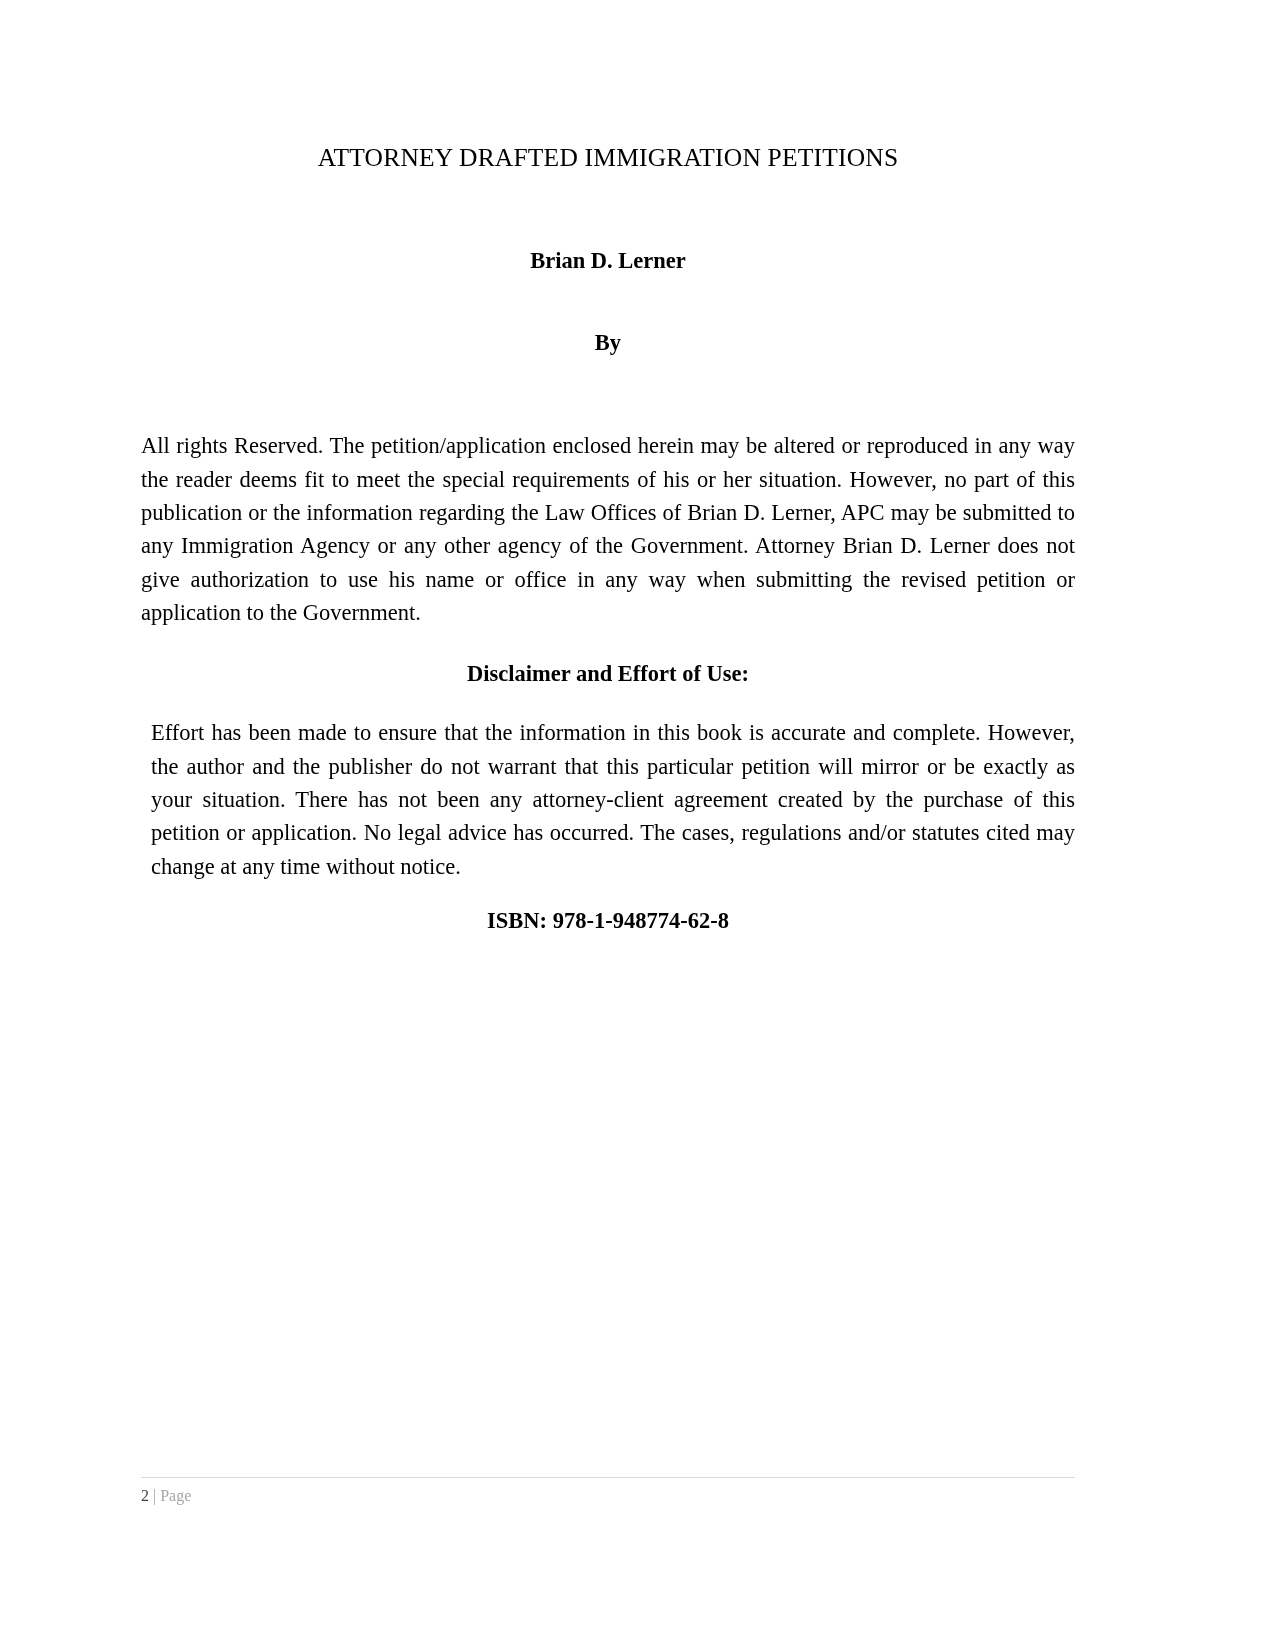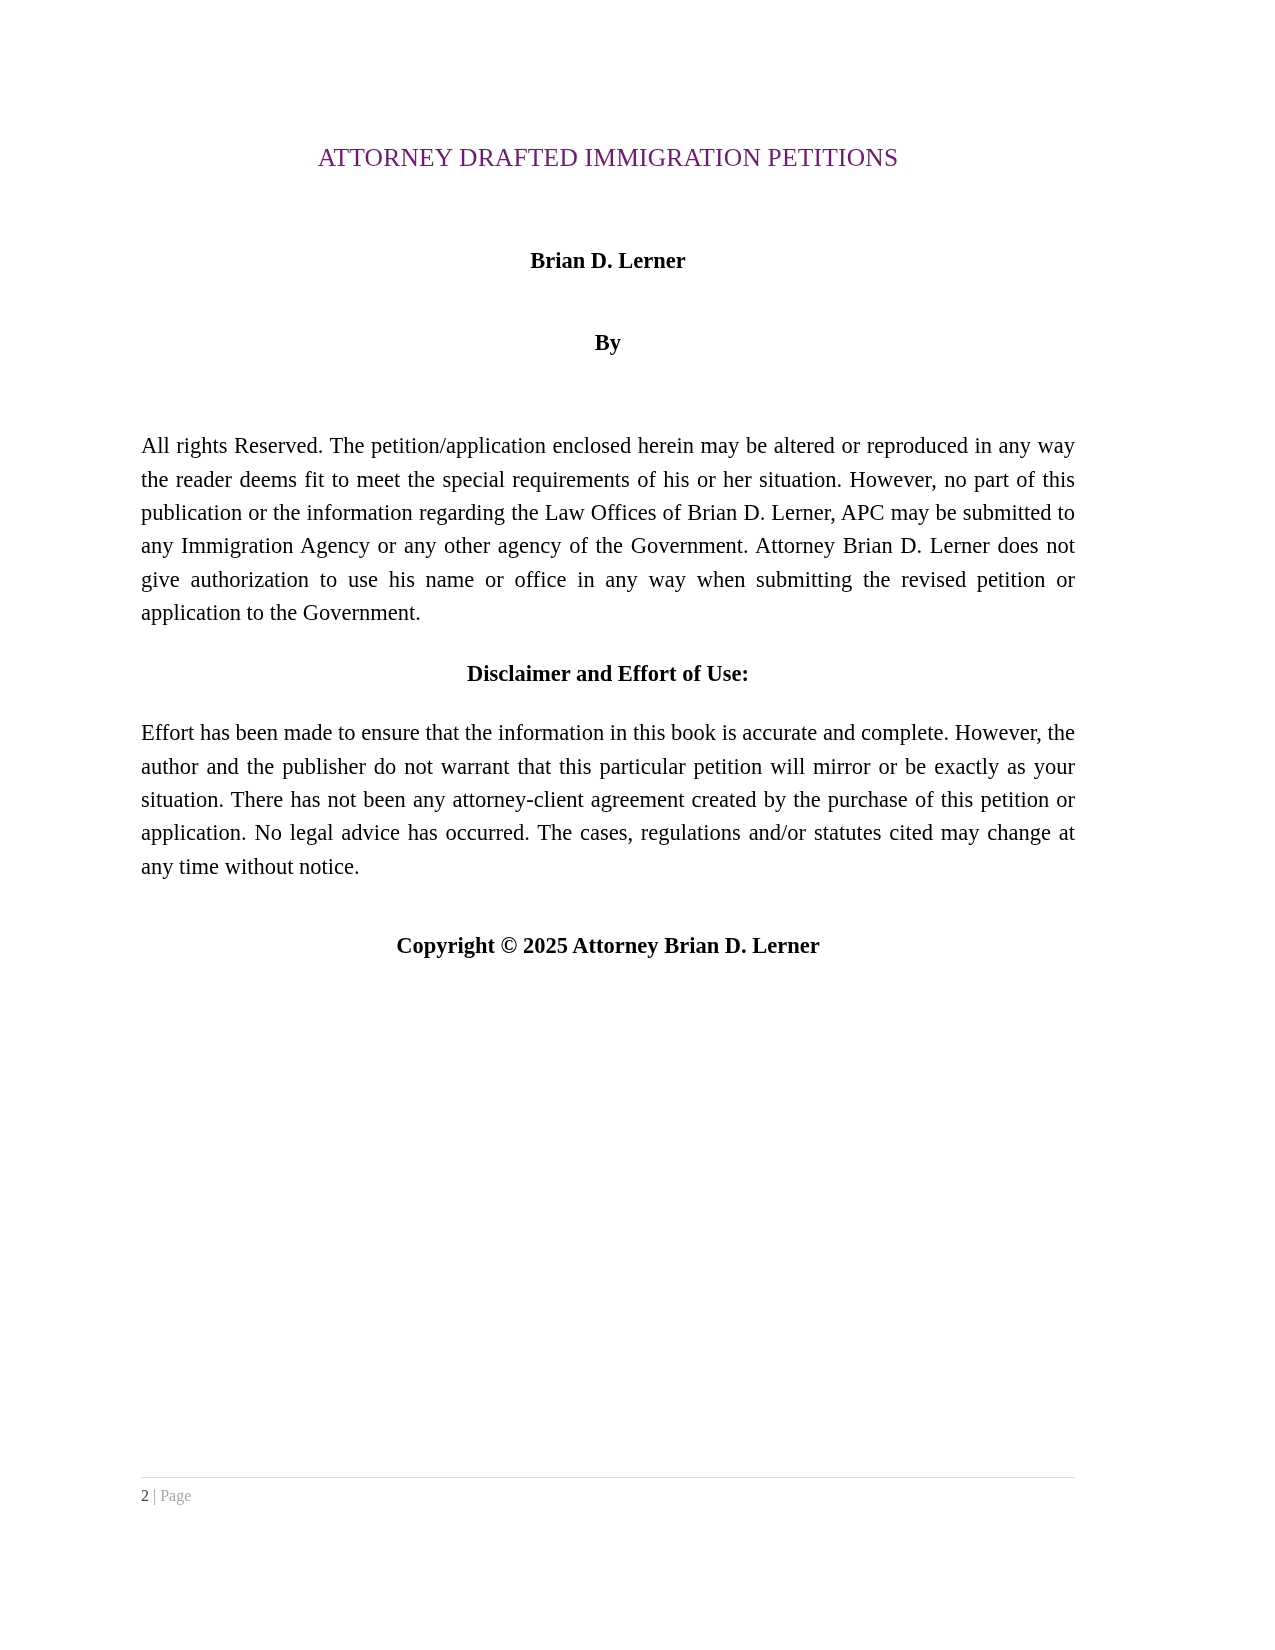--- a/index.html
+++ b/index.html
@@ -34,21 +34,21 @@
   }
 
   
   .doc-title {
     margin: 0;
     padding-top: 142px;
     text-align: center;
     font-weight: 400;
     font-size: 25.5px;
     letter-spacing: 0.2px;
-    color: #701a75;
+    color: #000000;
     line-height: 1.25;
   }
 
   
   .center-bold {
     text-align: center;
     font-weight: bold;
     font-size: 22.5px;
     line-height: 1.3;
     margin: 0;
@@ -62,21 +62,21 @@
   .body-par {
     text-align: justify;
     text-justify: inter-word;
     font-size: 22.5px;
     line-height: 1.48;
     margin: 0;
     hyphens: none;
   }
 
   .par-rights      { padding-top: 72px; }
-  .par-disclaimer  { padding-top: 28px; }
+  .par-disclaimer  { padding-top: 28px; margin-left: 10px; }
 
   .section-head {
     text-align: center;
     font-weight: bold;
     font-size: 22.5px;
     line-height: 1.3;
     margin: 0;
     padding-top: 30px;
   }
 
@@ -124,23 +124,23 @@
 
     <p class="center-bold by-line">By</p>
 
 
     <p class="body-par par-rights">All rights Reserved. The petition/application enclosed herein may be altered or reproduced in any way the reader deems fit to meet the special requirements of his or her situation. However, no part of this publication or the information regarding the Law Offices of Brian D. Lerner, APC may be submitted to any Immigration Agency or any other agency of the Government. Attorney Brian D. Lerner does not give authorization to use his name or office in any way when submitting the revised petition or application to the Government.</p>
 
     <p class="section-head">Disclaimer and Effort of Use:</p>
 
     <p class="body-par par-disclaimer">Effort has been made to ensure that the information in this book is accurate and complete. However, the author and the publisher do not warrant that this particular petition will mirror or be exactly as your situation. There has not been any attorney-client agreement created by the purchase of this petition or application. No legal advice has occurred. The cases, regulations and/or statutes cited may change at any time without notice.</p>
 
-    <p class="center-bold copyright-line">Copyright © 2025 Attorney Brian D. Lerner</p>
 
 
+    <p class="center-bold isbn-line">ISBN: 978-1-948774-62-8</p>
 
   </div>
 
   <div class="footer">
     <hr class="footer-rule">
     <div class="footer-text"><span class="footer-page-num">2</span><span class="footer-sep"> | </span><span class="footer-sep">Page</span></div>
   </div>
 
 </div>
 

